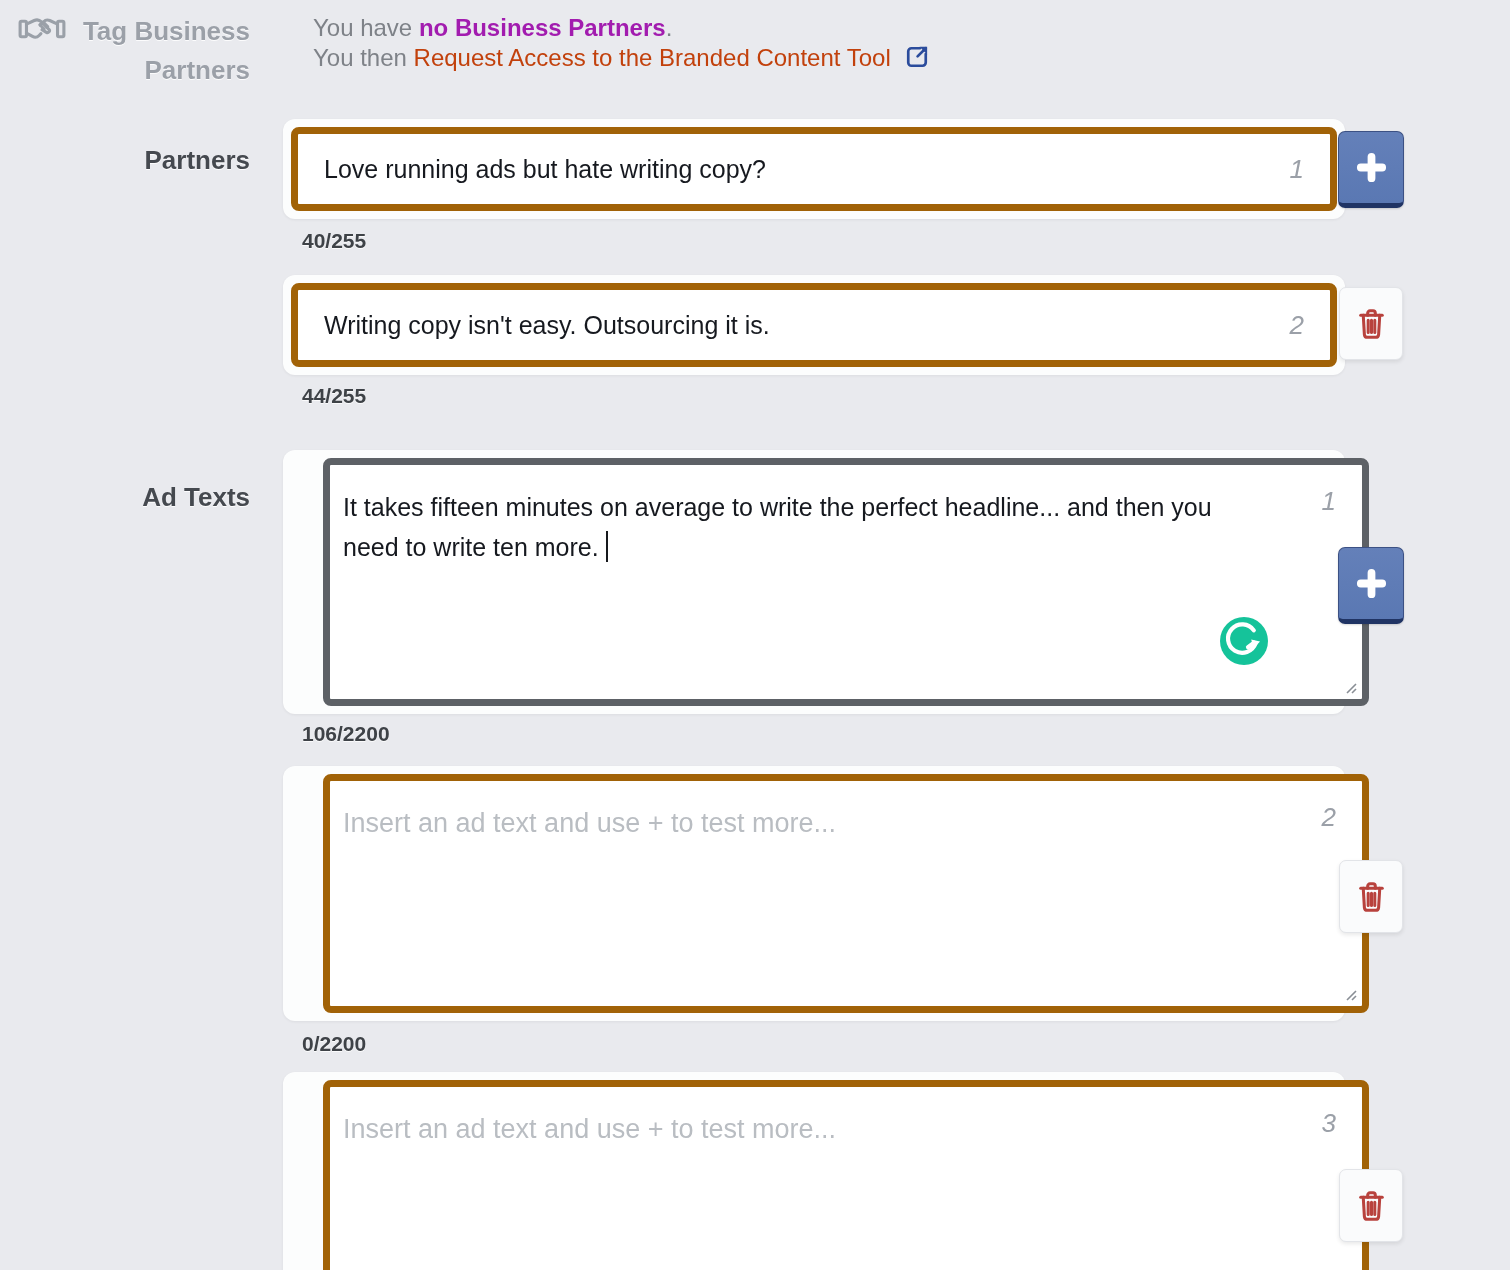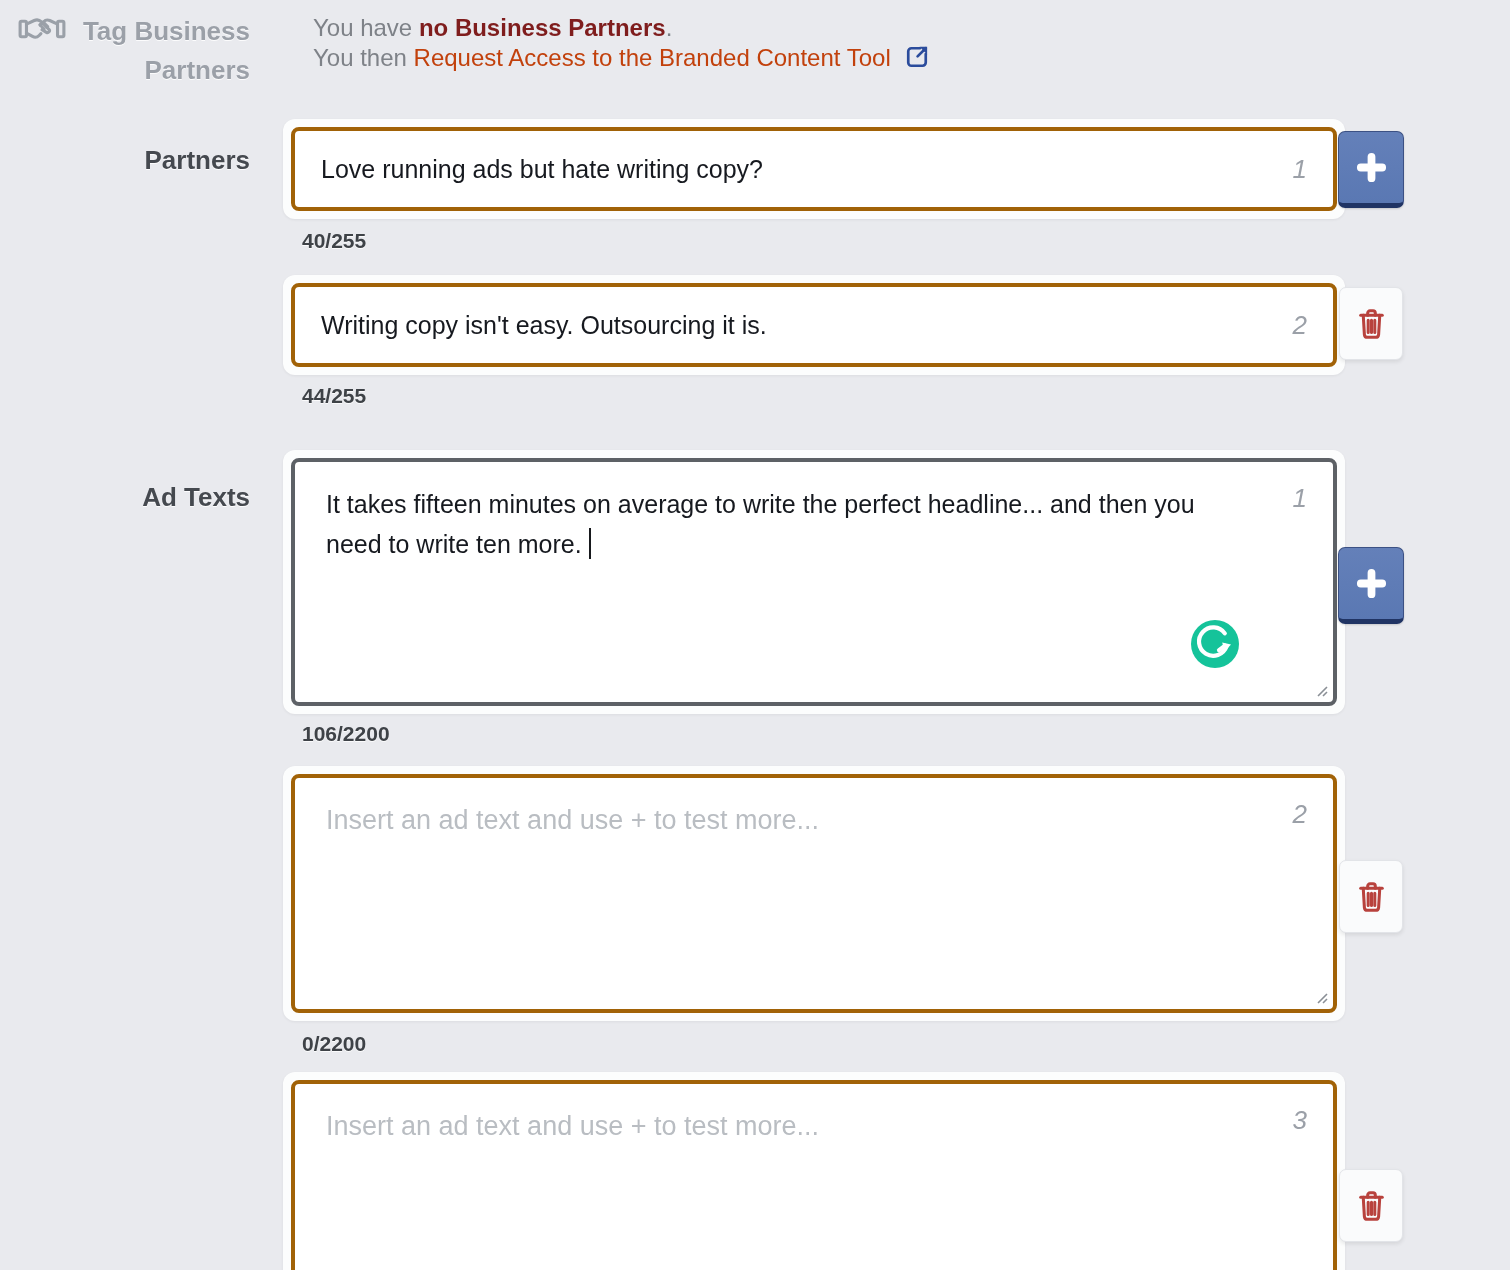--- a/index.html
+++ b/index.html
@@ -17,47 +17,47 @@
   .partner-icon { position: absolute; left: 18px; top: 10px; width: 48px; height: 38px; }
   .partner-label {
     position: absolute; left: 56px; top: 12px; width: 194px;
     text-align: right; font-size: 26px; font-weight: bold; color: #9ba0a8;
     line-height: 39px; text-shadow: 0 1px 0 rgba(255,255,255,.85);
   }
   .status-block {
     position: absolute; left: 313px; top: 13px;
     font-size: 24px; color: #7e8288; line-height: 30px;
   }
-  .status-block b { font-weight: bold; color: #7f1d1d; }
+  .status-block b { font-weight: bold; color: #a21caf; }
   .status-link { color: #c2410c; text-decoration: none; cursor: pointer; }
   .ext-icon { display: inline-block; vertical-align: -5px; margin-left: 12px; }
 
   
   .section-label {
     position: absolute; left: 0; width: 250px; text-align: right;
     font-size: 26px; font-weight: bold; color: #45494f;
     text-shadow: 0 1px 0 rgba(255,255,255,.9);
   }
 
   
   .halo {
     position: absolute; left: 283px; width: 1062px;
     background: #fcfdfd; border-radius: 12px; padding: 8px;
     box-shadow: 0 1px 3px rgba(0,0,0,.06);
   }
   .box {
     position: relative; width: 100%; background: #fff;
-    border: 4px solid #a16207; border-radius: 8px;
+    border: 7px solid #a16207; border-radius: 8px;
   }
   .box--focus { border-color: #5d6166; }
   .input-line {
     height: 84px; display: flex; align-items: center;
     padding: 0 110px 0 26px; font-size: 25px; color: #16191f;
   }
-  .ta { padding: 22px 100px 22px 31px; font-size: 25px; line-height: 40px; color: #16191f; }
+  .ta { padding: 22px 100px 22px 13px; font-size: 25px; line-height: 40px; color: #16191f; margin-left: 32px; }
   .ta-1 { height: 248px; }
   .ta-2 { height: 239px; }
   .ta-3 { height: 260px; }
   .ta-text { width: 930px; }
   .ph { color: #b9bdc2; font-size: 27px; }
 
   .idx {
     position: absolute; right: 26px; font-style: italic;
     font-size: 26px; color: #9ba0a8;
   }

